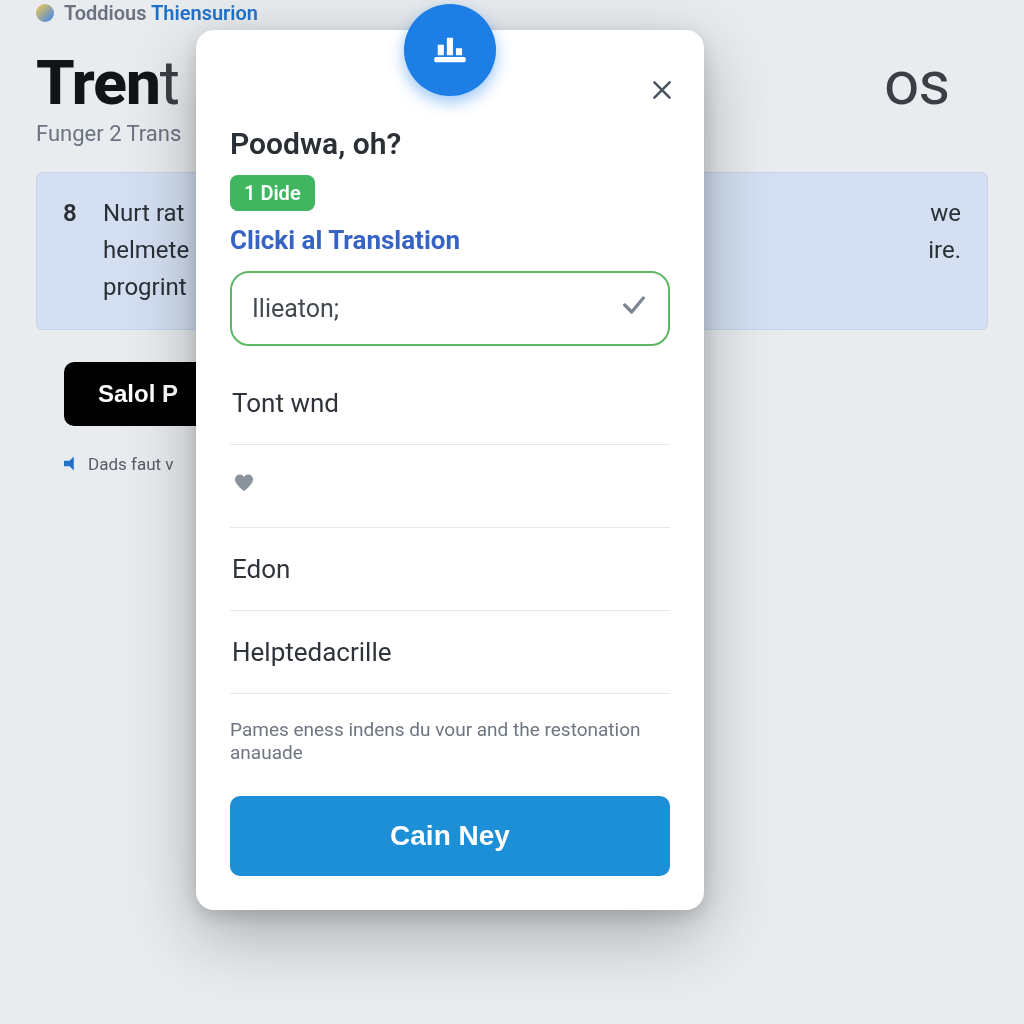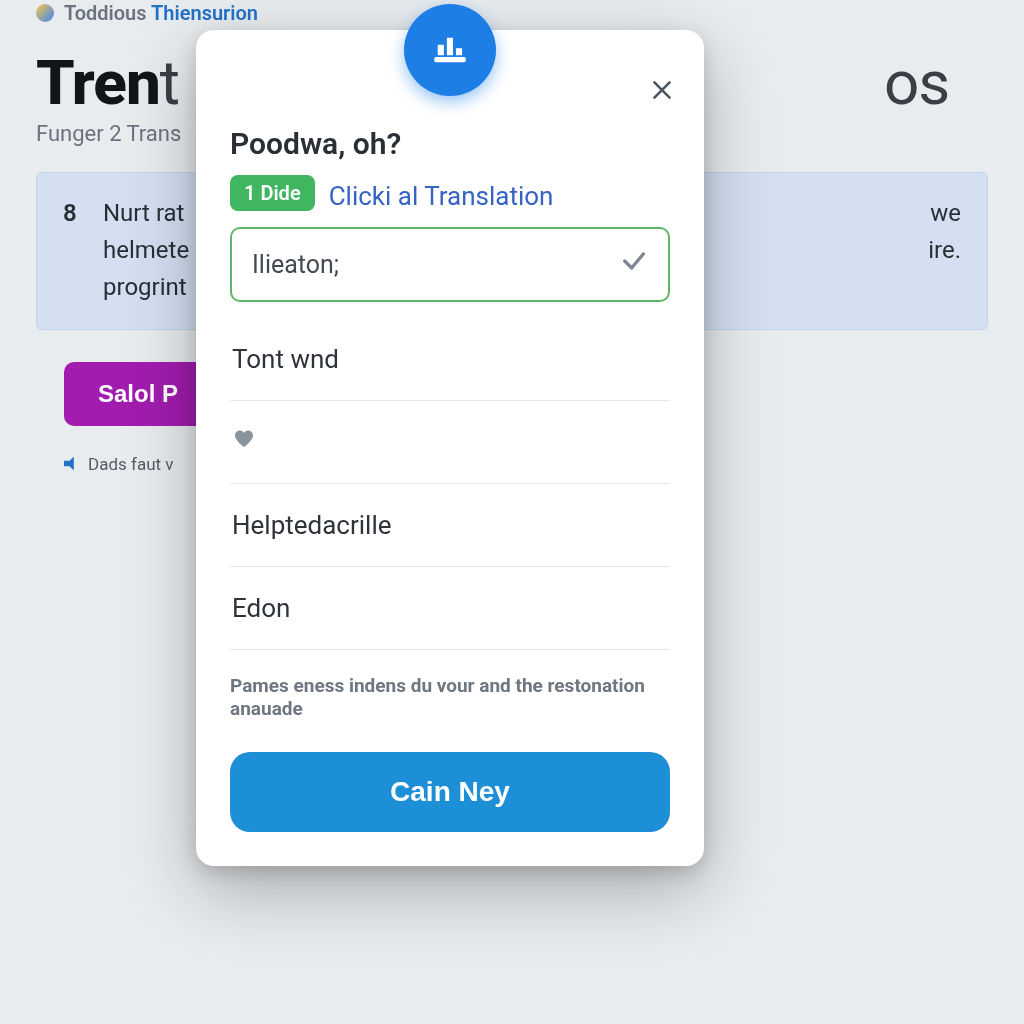--- a/index.html
+++ b/index.html
@@ -63,21 +63,21 @@
   }
   .info-banner .num { font-weight: 600; width: 22px; }
   .info-banner .txt { flex: 1; }
 
   .below-banner {
     margin-top: 32px;
     padding-left: 28px;
   }
   .pill-btn {
     display: inline-block;
-    background: #a21caf;
+    background: #000000;
     color: #fff;
     font-size: 24px;
     font-weight: 600;
     padding: 18px 34px;
     border-radius: 10px;
     border: none;
   }
   .audio-line {
     margin-top: 28px;
     display: flex;
@@ -131,41 +131,42 @@
 
   .modal-title {
     padding-top: 96px;
     font-size: 30px;
     font-weight: 600;
     color: #2a2f36;
   }
   .modal-tagline {
     margin-top: 14px;
     display: flex;
-    align-items: flex-end;
+    align-items: flex-start;
     gap: 14px;
+    flex-direction: column;
   }
   .chip {
     background: #3fb65f;
     color: #fff;
     font-weight: 600;
     font-size: 20px;
     padding: 6px 14px;
     border-radius: 8px;
   }
   .tagline-link {
     color: #3763c4;
     font-size: 26px;
-    font-weight: 400;
+    font-weight: 700;
   }
 
   .sel-input {
     margin-top: 16px;
     border: 2px solid #5fb766;
-    border-radius: 10px;
+    border-radius: 19px;
     padding: 18px 20px;
     display: flex;
     align-items: center;
     justify-content: space-between;
     font-size: 25px;
     color: #444a52;
     gap: 40px;
   }
   .sel-input .chk { color: #7c8591; font-size: 28px; }
 
@@ -181,32 +182,31 @@
     cursor: pointer;
   }
   .opt:first-child { padding-top: 30px; }
   .opt .caret { color: #888f99; }
   .opt .heart { color: #888f99; }
 
   .helper-text {
     margin-top: 24px;
     font-size: 19px;
     color: #6e7681;
-    font-weight: bold;
   }
 
   .primary-btn {
     margin-top: 32px;
     width: 100%;
     background: #1d8fd6;
     color: #fff;
     font-size: 28px;
     font-weight: 700;
     border: none;
-    border-radius: 20px;
+    border-radius: 10px;
     padding: 24px 0;
     cursor: pointer;
   }
 </style>
 </head>
 <body>
 
 <div class="page">
   <div class="topbar">
     <div class="dot"></div>
@@ -282,23 +282,23 @@
       <span>Tont wnd</span>
     </div>
     <div class="opt">
       <span class="heart">
         <svg width="24" height="24" viewBox="0 0 24 24">
             <path d="M12 20 C12 20 3 13.5 3 8.5 C3 5.5 5.3 3.5 8 3.5 C9.8 3.5 11.3 4.6 12 6 C12.7 4.6 14.2 3.5 16 3.5 C18.7 3.5 21 5.5 21 8.5 C21 13.5 12 20 12 20 Z" fill="#8a929c"></path>
           </svg>
       </span>
     </div>
     <div class="opt">
+      <span>Edon</span>
+    </div>
+    <div class="opt">
       <span>Helptedacrille</span>
-    </div>
-    <div class="opt">
-      <span>Edon</span>
     </div>
   </div>
 
   <div class="helper-text">Pames eness indens du vour and the restonation anauade</div>
 
   <button class="primary-btn">Cain Ney</button>
 </div>
 
 </body></html>

